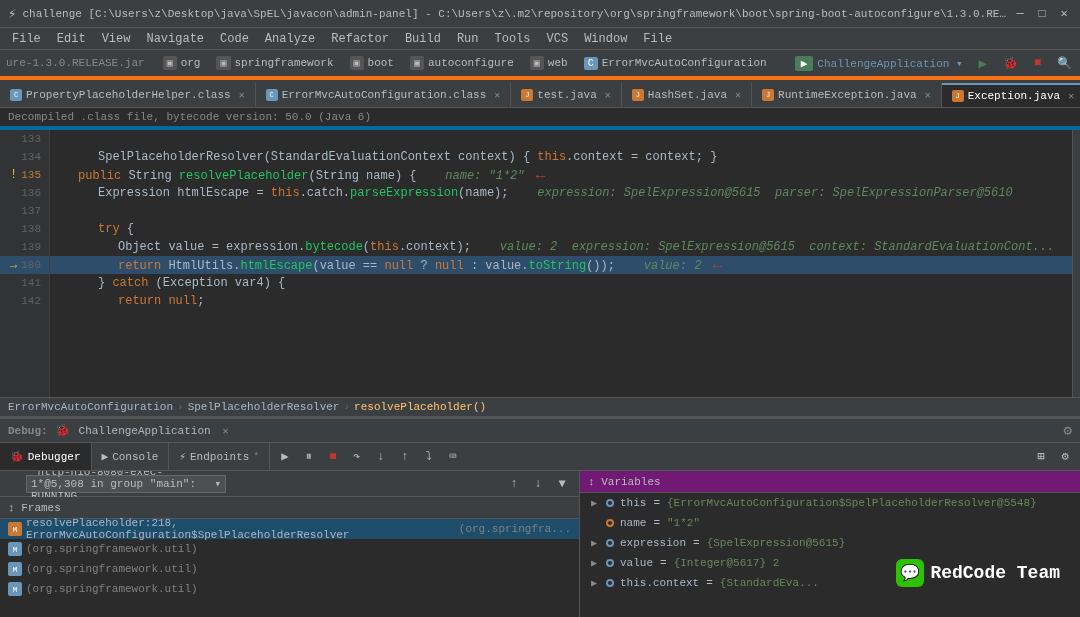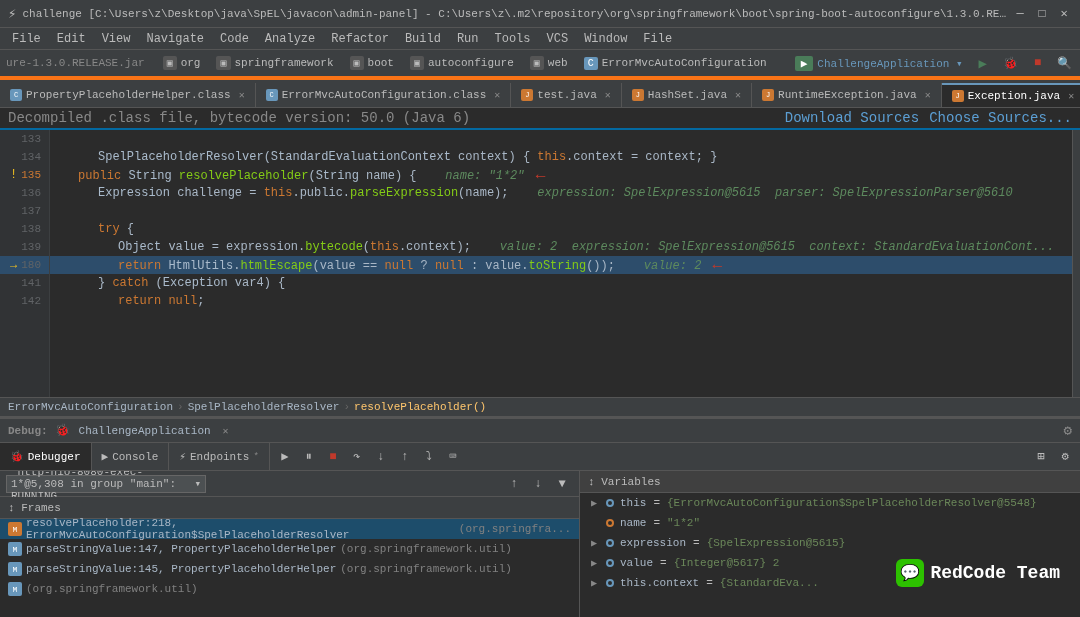--- a/index.html
+++ b/index.html
@@ -82,22 +82,22 @@
     .file-tab.active { background: #2b2b2b; color: #fff; border-top: 2px solid #6897bb; }
     .file-tab .tab-close { font-size: 10px; color: #888; margin-left: 4px; }
 
     
     .info-bar {
       background: #2b2b2b;
       height: 22px;
       display: flex;
       align-items: center;
       padding: 0 8px;
-      border-bottom: 2px solid #0369a1;
-      font-size: 14px;
+      border-bottom: 4px solid #0369a1;
+      font-size: 11px;
       color: #888;
       justify-content: space-between;
     }
     .info-bar-links { display: flex; gap: 10px; }
     .info-bar-link { color: #5c9fd4; cursor: pointer; text-decoration: none; }
 
     
     .editor-area {
       display: flex;
       height: calc(617px - 28px - 22px - 30px - 28px - 22px - 200px - 20px);
@@ -145,21 +145,21 @@
       padding: 0 8px;
       white-space: nowrap;
       display: flex;
       align-items: center;
     }
     .code-line.highlighted { background: #2d4d6b; }
 
     
     .kw { color: #cc7832; }
     .type { color: #aabbcc; }
-    .method { color: #84cc16; }
+    .method { color: #22c55e; }
     .plain { color: #a9b7c6; }
     .debug-val { color: #5d8a5e; font-style: italic; }
 
     
     .breadcrumb-bar {
       background: #3c3f41;
       height: 20px;
       display: flex;
       align-items: center;
       padding: 0 8px;
@@ -236,21 +236,21 @@
       display: flex;
       align-items: center;
       padding: 0 8px;
       font-size: 11px;
       color: #bbb;
       border-bottom: 1px solid #555;
       justify-content: space-between;
     }
     .variables-header {
       height: 22px;
-      background: #404040;
+      background: #701a75;
       display: flex;
       align-items: center;
       padding: 0 8px;
       font-size: 11px;
       color: #bbb;
       border-bottom: 1px solid #555;
     }
     .frame-item {
       height: 20px;
       display: flex;
@@ -310,20 +310,21 @@
       background: #4c5052;
       border: 1px solid #666;
       color: #bbb;
       font-size: 11px;
       padding: 0 4px;
       display: flex;
       align-items: center;
       cursor: pointer;
       gap: 4px;
       max-width: 200px;
+      margin-left: 20px;
     }
   </style>
 </head>
 <body>
 
 <div class="title-bar">
   <span style="margin-right:6px; font-size:14px;">⚡</span>
   <span class="title-bar-text">challenge [C:\Users\z\Desktop\java\SpEL\javacon\admin-panel] - C:\Users\z\.m2\repository\org\springframework\boot\spring-boot-autoconfigure\1.3.0.RELEA...</span>
   <div class="title-bar-controls">
     <div class="title-bar-btn">─</div>
@@ -409,24 +410,20 @@
   <div class="file-tab active">
     <span style="background:#cc7832;border-radius:2px;width:12px;height:12px;display:inline-flex;align-items:center;justify-content:center;font-size:7px;color:white;flex-shrink:0;">J</span>
     Exception.java
     <span class="tab-close">✕</span>
   </div>
 
 </div>
 
 <div class="info-bar">
   <span>Decompiled .class file, bytecode version: 50.0 (Java 6)</span>
-  <div class="info-bar-links">
-    <a class="info-bar-link">Download Sources</a>
-    <a class="info-bar-link">Choose Sources...</a>
-  </div>
 </div>
 
 <div class="editor-area" style="height: 267px; position: relative;">
 
   <div class="gutter">
     <div class="line-num">
         <span>133</span>
       </div>
     <div class="line-num">
         <span>134</span>
@@ -472,21 +469,21 @@
     <div class="code-line" style="position:relative;">
       <span style="padding-left:20px;">
         <span class="kw">public</span><span class="plain"> </span><span class="type">String</span><span class="plain"> </span><span class="method">resolvePlaceholder</span><span class="plain">(</span><span class="type">String</span><span class="plain"> name) {&nbsp;&nbsp;&nbsp;</span>
         <span class="debug-val">name: "1*2"</span>
         <span style="color:#c0392b; font-size:16px; margin-left:4px;">←</span>
       </span>
     </div>
 
     <div class="code-line">
       <span style="padding-left:40px;">
-        <span class="type">Expression</span><span class="plain"> challenge = </span><span class="kw">this</span><span class="plain">.public.</span><span class="method">parseExpression</span><span class="plain">(name);&nbsp;&nbsp;&nbsp;</span>
+        <span class="type">Expression</span><span class="plain"> htmlEscape = </span><span class="kw">this</span><span class="plain">.catch.</span><span class="method">parseExpression</span><span class="plain">(name);&nbsp;&nbsp;&nbsp;</span>
         <span class="debug-val">expression: SpelExpression@5615&nbsp;&nbsp;parser: SpelExpressionParser@5610</span>
       </span>
     </div>
 
     <div class="code-line"></div>
 
     <div class="code-line">
       <span style="padding-left:40px;">
         <span class="kw">try</span><span class="plain"> {</span>
       </span>
@@ -593,26 +590,24 @@
         <span>↕ Frames</span>
       </div>
 
       <div class="frame-item active">
         <div class="frame-icon orange">M</div>
         <span class="frame-method">resolvePlaceholder:218, ErrorMvcAutoConfiguration$SpelPlaceholderResolver </span>
         <span class="frame-class">(org.springfra...</span>
       </div>
       <div class="frame-item">
         <div class="frame-icon">M</div>
-        <span class="frame-method">parseStringValue:147, PropertyPlaceholderHelper </span>
         <span class="frame-class">(org.springframework.util)</span>
       </div>
       <div class="frame-item">
         <div class="frame-icon">M</div>
-        <span class="frame-method">parseStringValue:145, PropertyPlaceholderHelper </span>
         <span class="frame-class">(org.springframework.util)</span>
       </div>
       <div class="frame-item">
         <div class="frame-icon">M</div>
         <span class="frame-class">(org.springframework.util)</span>
       </div>
     </div>
 
     <div class="debug-right">
       <div class="variables-header">

